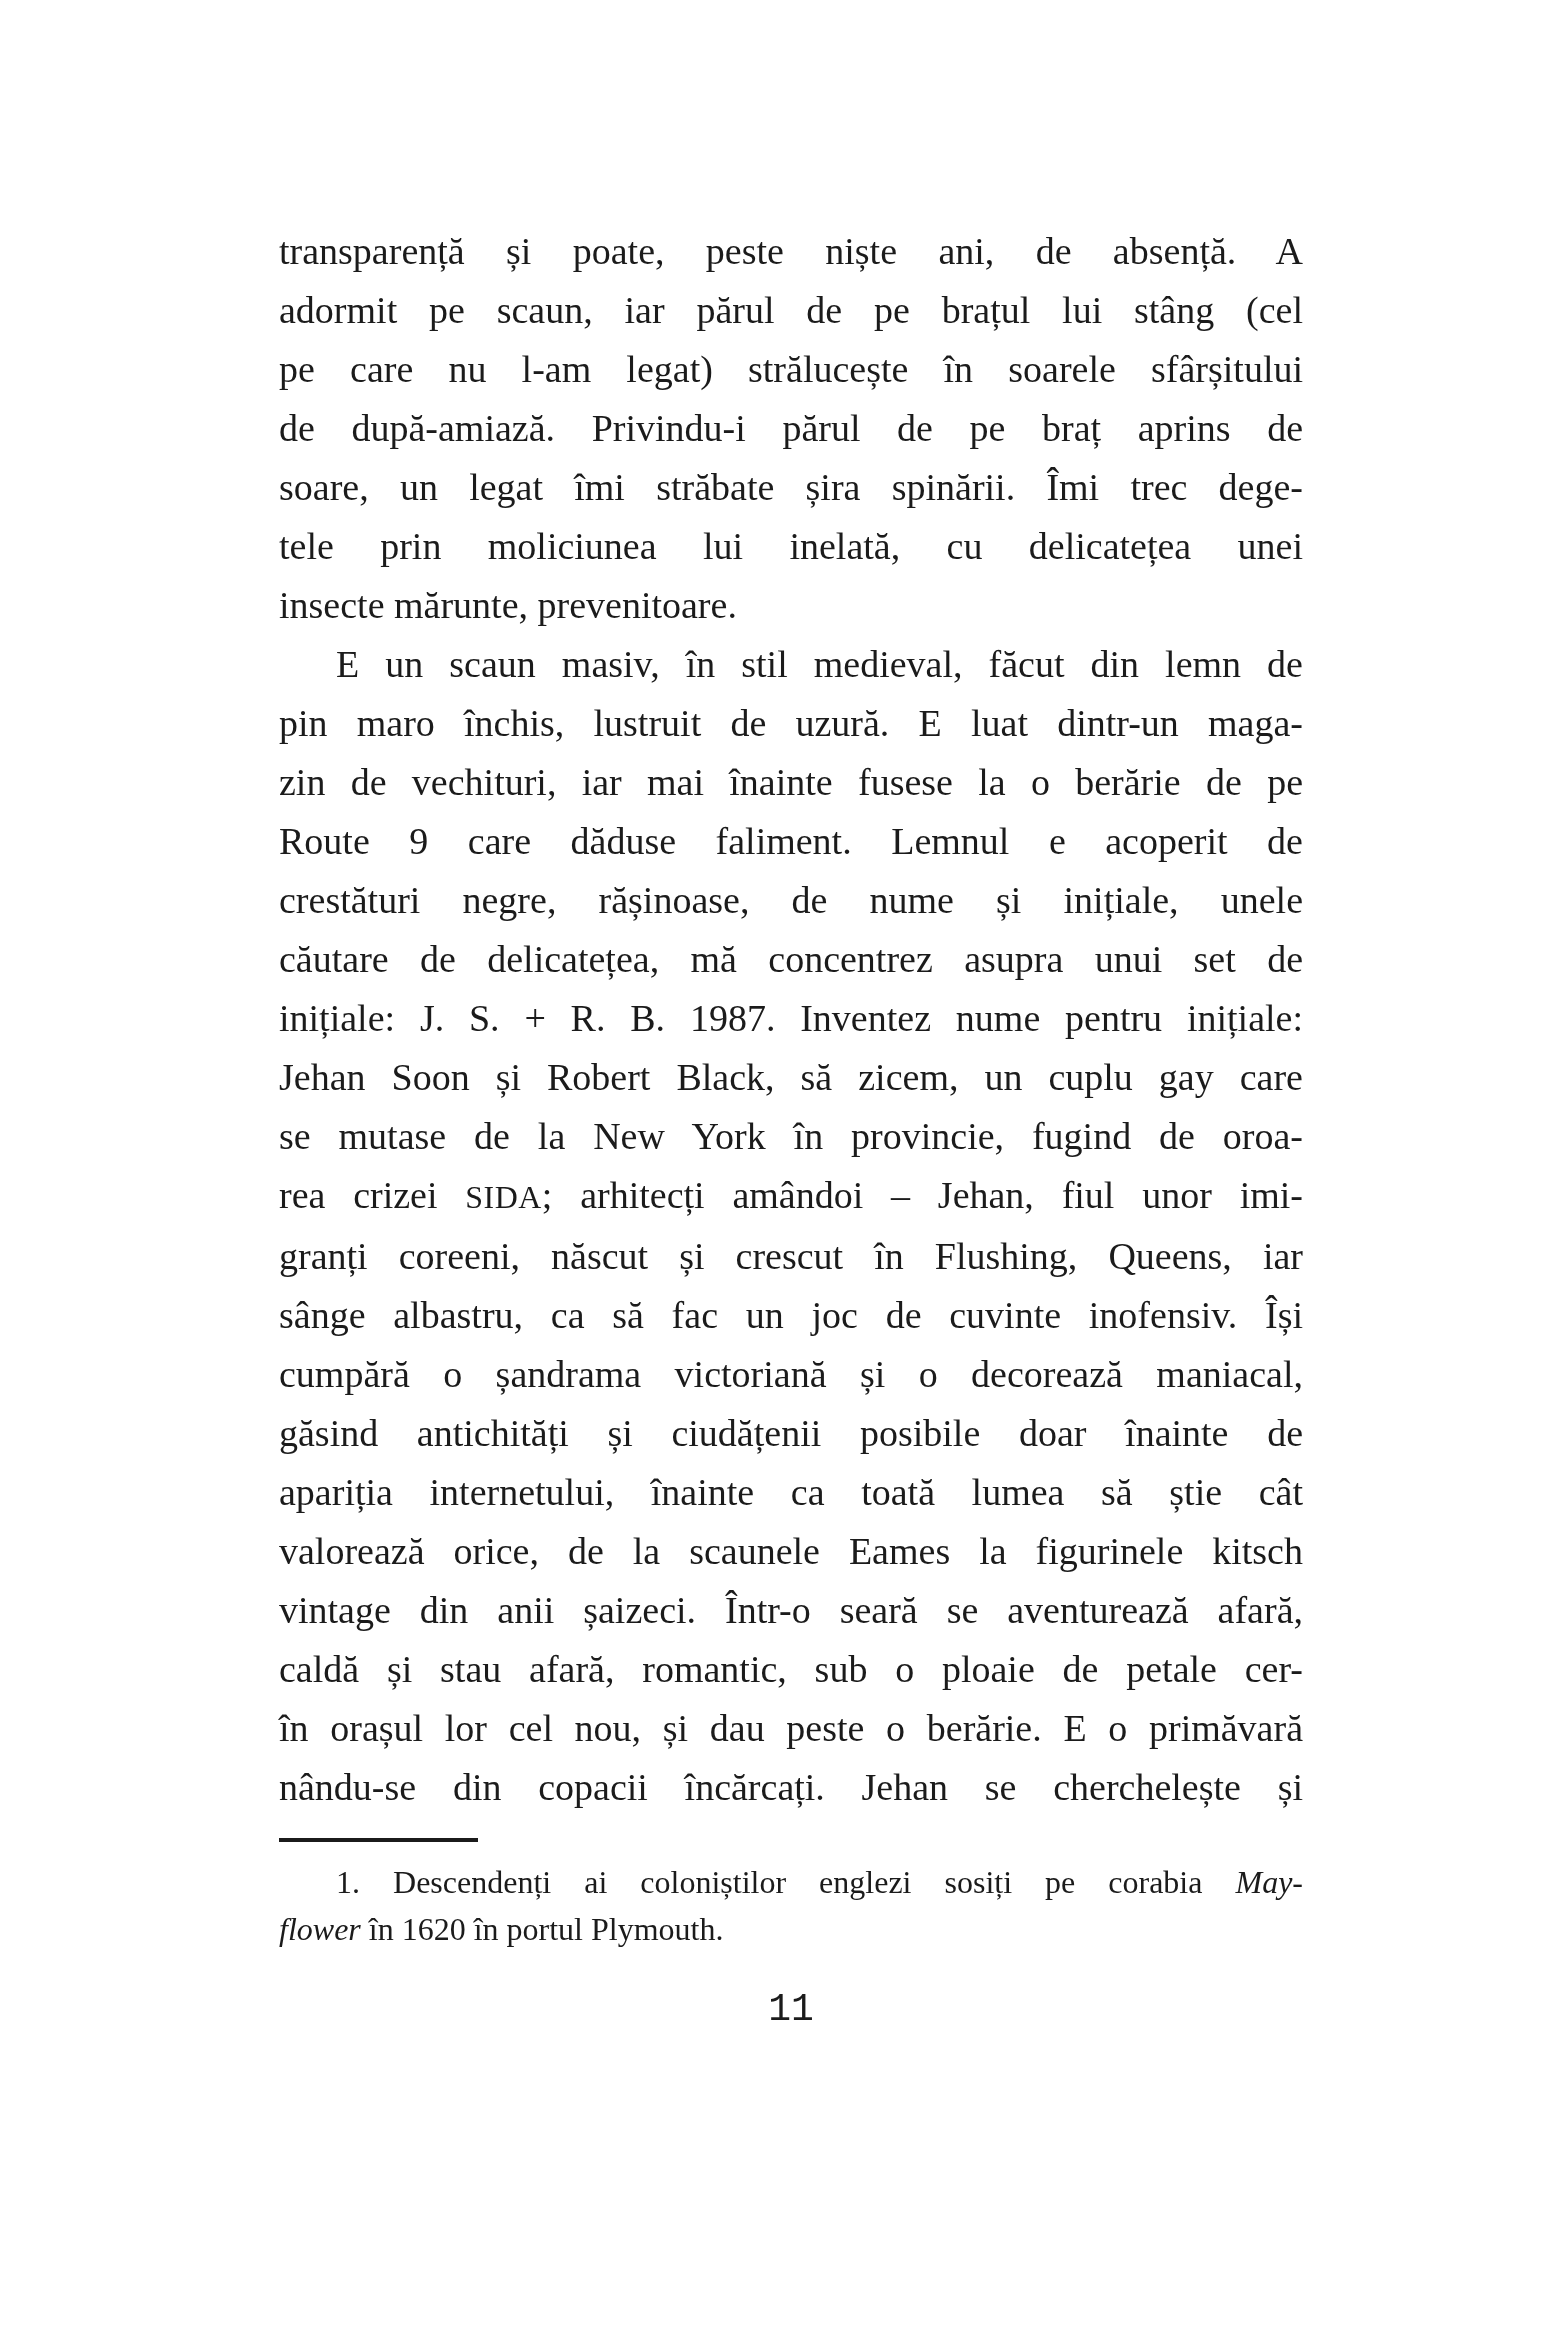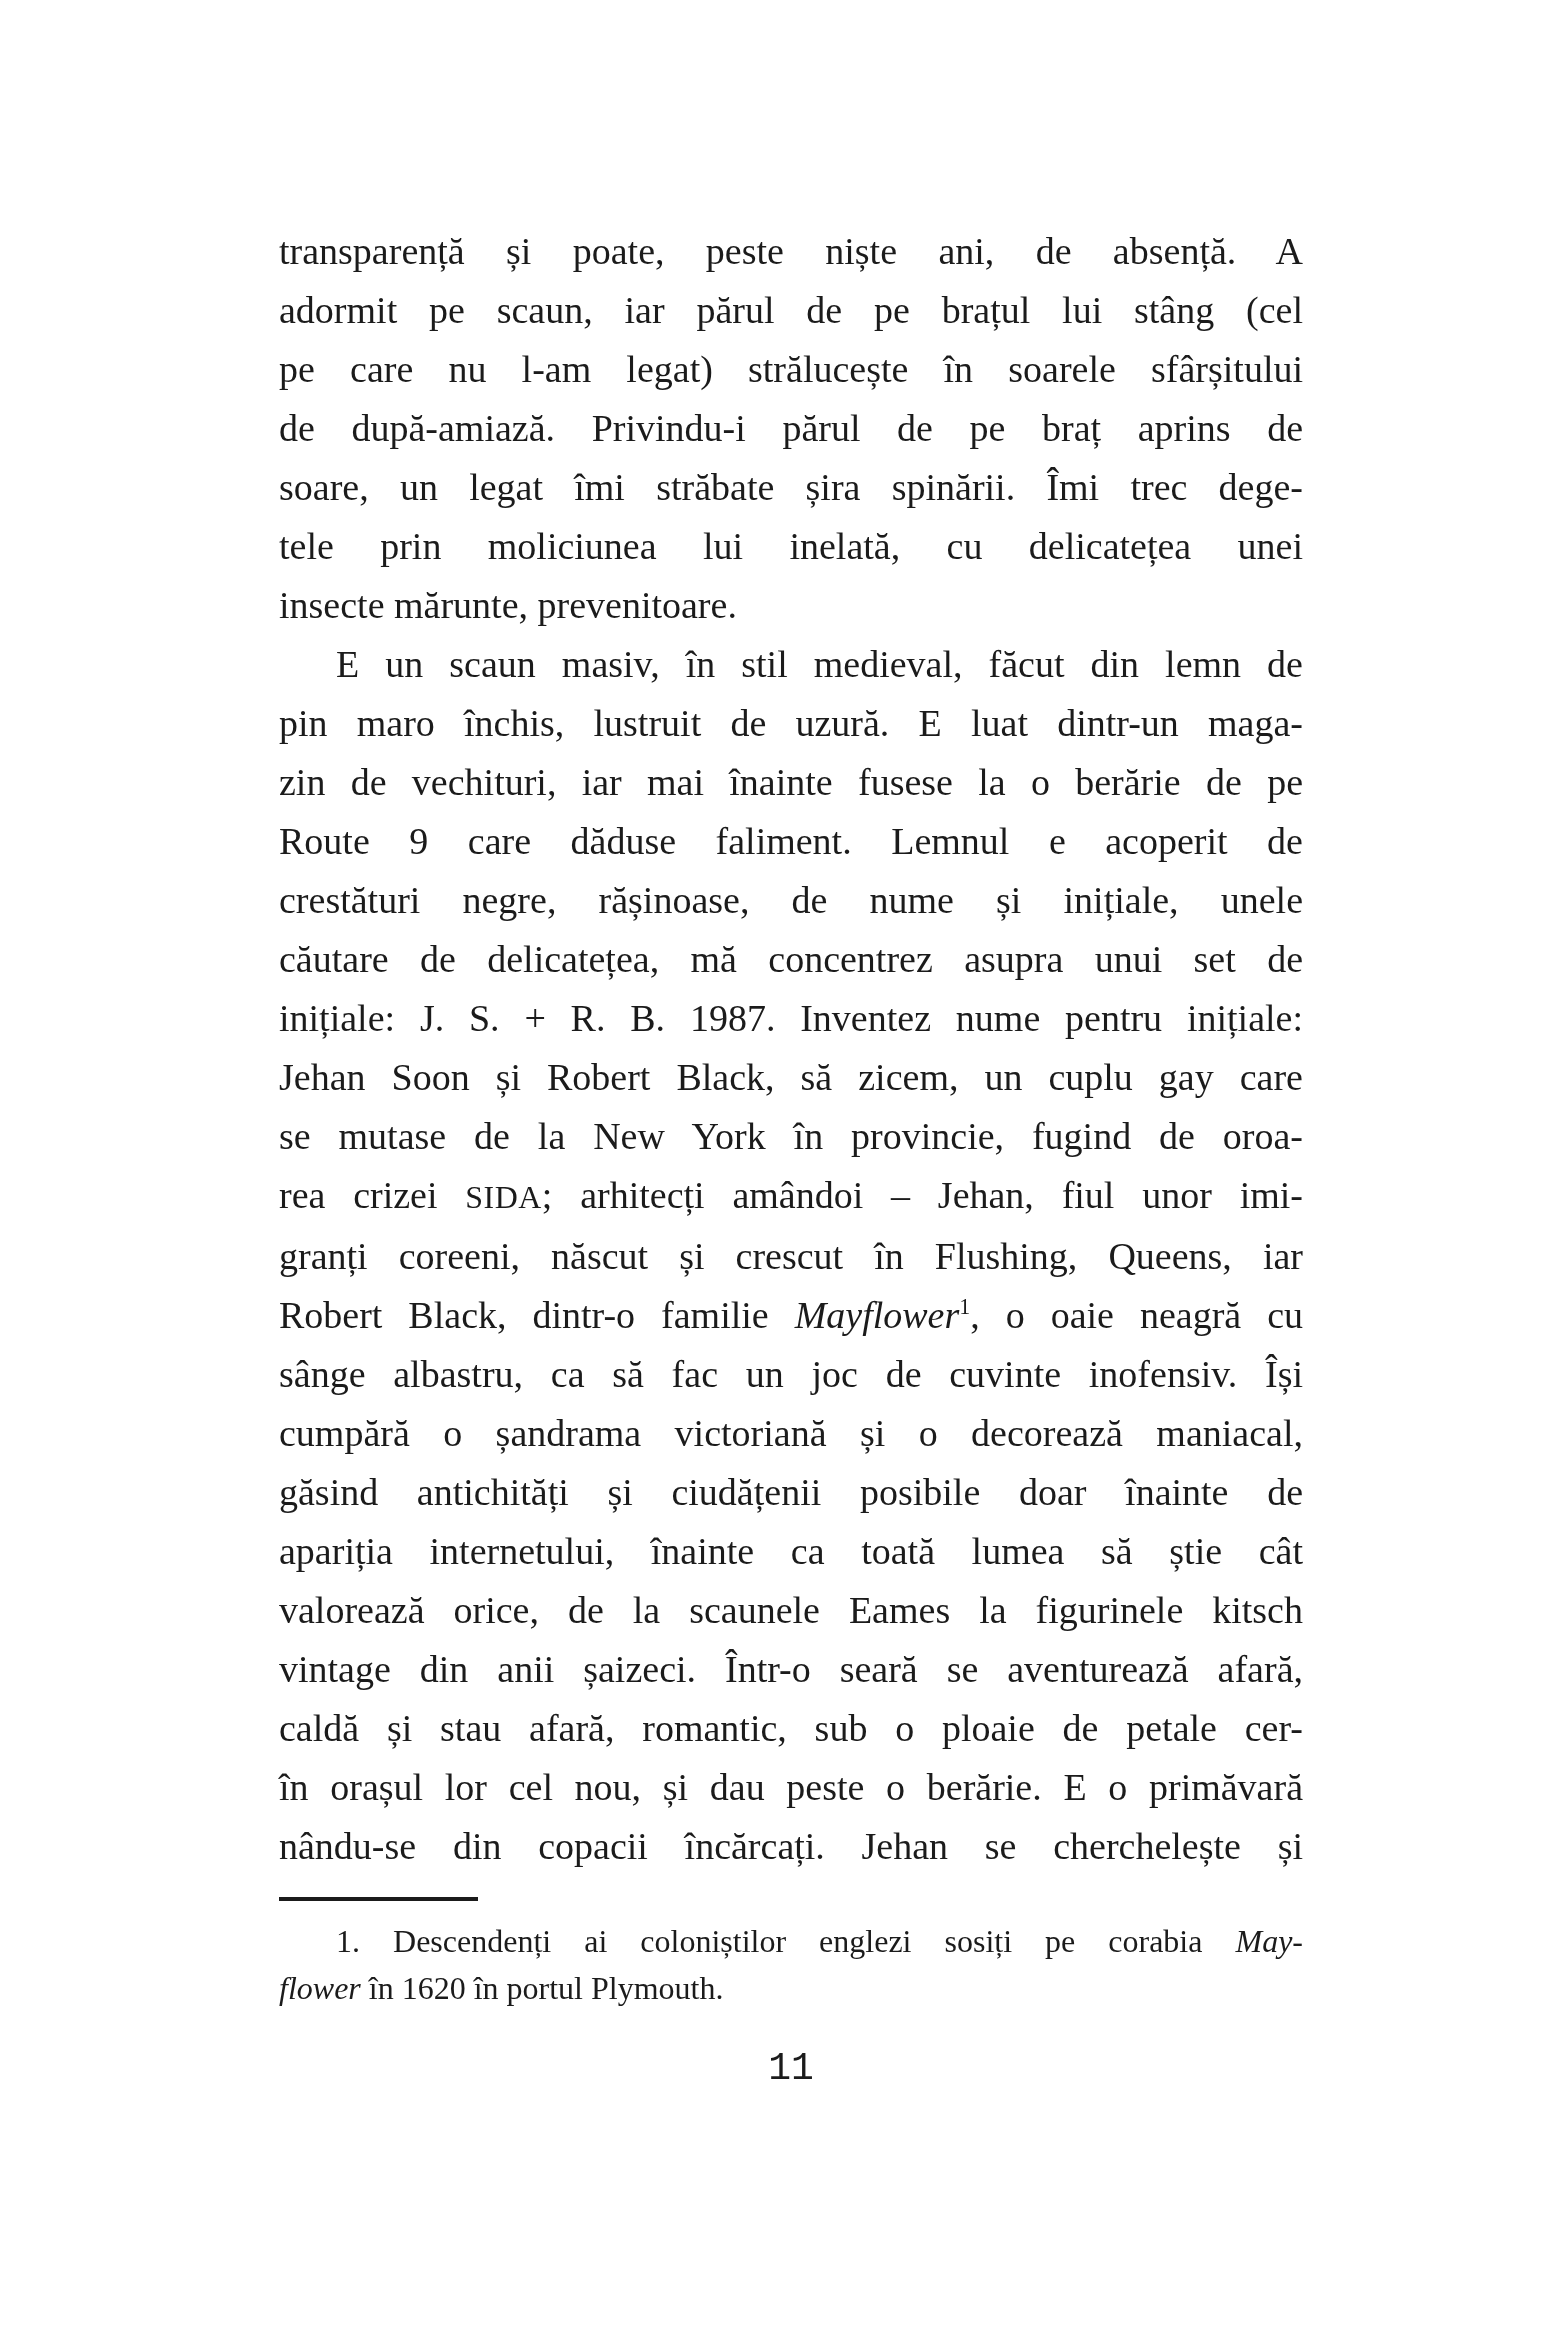--- a/index.html
+++ b/index.html
@@ -77,21 +77,20 @@
           <div class="line">pin maro închis, lustruit de uzură. E luat dintr-un maga-</div>
           <div class="line">zin de vechituri, iar mai înainte fusese la o berărie de pe</div>
           <div class="line">Route 9 care dăduse faliment. Lemnul e acoperit de</div>
           <div class="line">crestături negre, rășinoase, de nume și inițiale, unele</div>
           <div class="line">căutare de delicatețea, mă concentrez asupra unui set de</div>
           <div class="line">inițiale: J. S. + R. B. 1987. Inventez nume pentru inițiale:</div>
           <div class="line">Jehan Soon și Robert Black, să zicem, un cuplu gay care</div>
           <div class="line">se mutase de la New York în provincie, fugind de oroa-</div>
           <div class="line">rea crizei <span class="smallcaps">SIDA</span>; arhitecți amândoi – Jehan, fiul unor imi-</div>
           <div class="line">granți coreeni, născut și crescut în Flushing, Queens, iar</div>
-          <div class="line">Robert Black, dintr-o familie <i>Mayflower</i><sup>1</sup>, o oaie neagră cu</div>
           <div class="line">sânge albastru, ca să fac un joc de cuvinte inofensiv. Își</div>
           <div class="line">cumpără o șandrama victoriană și o decorează maniacal,</div>
           <div class="line">găsind antichități și ciudățenii posibile doar înainte de</div>
           <div class="line">apariția internetului, înainte ca toată lumea să știe cât</div>
           <div class="line">valorează orice, de la scaunele Eames la figurinele kitsch</div>
           <div class="line">vintage din anii șaizeci. Într-o seară se aventurează afară,</div>
           <div class="line">caldă și stau afară, romantic, sub o ploaie de petale cer-</div>
           <div class="line">în orașul lor cel nou, și dau peste o berărie. E o primăvară</div>
           <div class="line">nându-se din copacii încărcați. Jehan se cherchelește și</div>
         </div>

